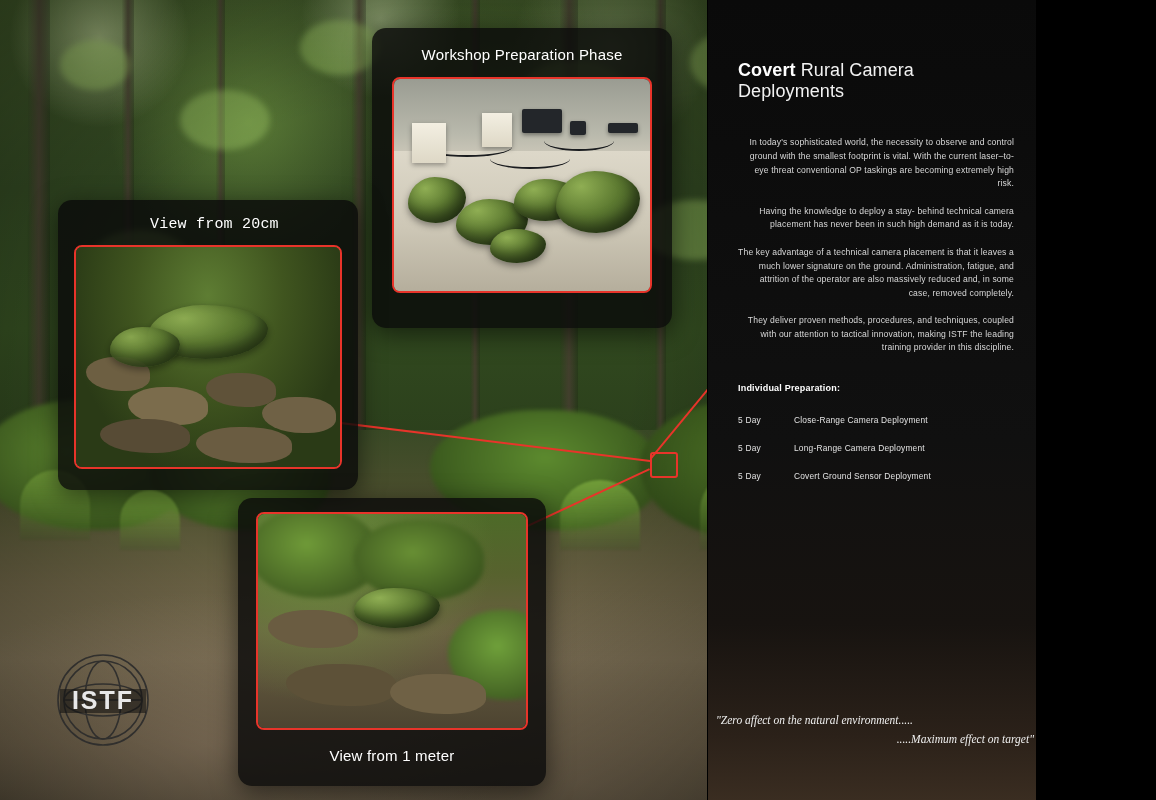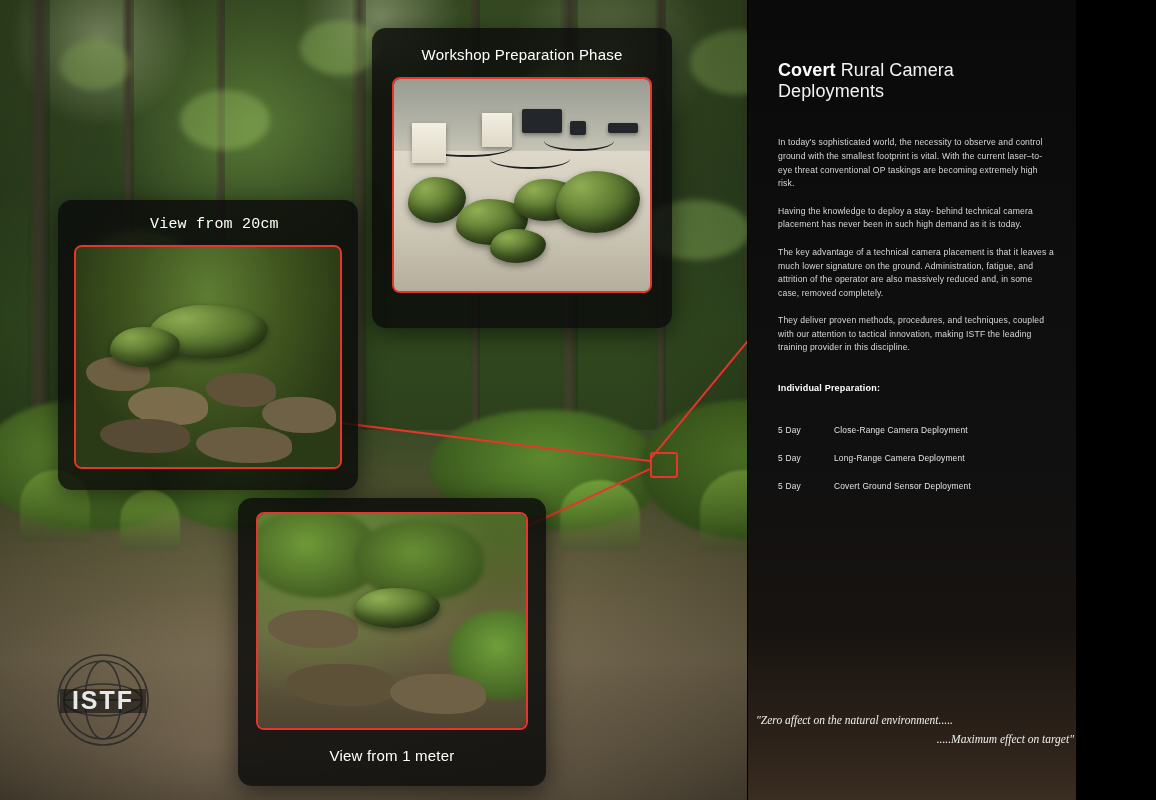--- a/index.html
+++ b/index.html
@@ -9,21 +9,20 @@
   }
   body {
     font-family: "Liberation Sans", sans-serif;
   }
   #page {
     position: relative;
     width: 1036px;
     height: 800px;
     overflow: hidden;
     background: #1d2a16;
-    padding-left: 40px;
   }
 
   
   .bg-photo {
     position: absolute;
     left: 0; top: 0;
     width: 828px;
     height: 800px;
     overflow: hidden;
     background: #2e3d22;
@@ -95,37 +94,37 @@
   .title {
     margin-top: 60px;
     font-size: 18px;
     line-height: 1.18;
     color: #f2f2f2;
     font-weight: 300;
     letter-spacing: 0.1px;
   }
   .title b { font-weight: 700; color: #ffffff; }
 
-  .body-copy { margin-top: 34px; }
+  .body-copy { margin-top: 34px; text-align: right; }
   .body-copy p {
     margin: 0 0 14px 0;
     font-size: 8.6px;
     line-height: 1.58;
     color: #d8d8d8;
     letter-spacing: 0.15px;
   }
 
   .prog-title {
     margin-top: 28px;
     font-size: 9px;
     font-weight: 700;
     color: #ffffff;
     letter-spacing: 0.2px;
   }
-  .prog-list { margin-top: 32px; }
+  .prog-list { margin-top: 22px; }
   .prog-row {
     display: flex;
     font-size: 8.4px;
     color: #e2e2e2;
     margin-bottom: 18px;
     letter-spacing: 0.2px;
   }
   .prog-row .days { width: 56px; flex: none; }
   .prog-row .name { flex: 1; }
 

